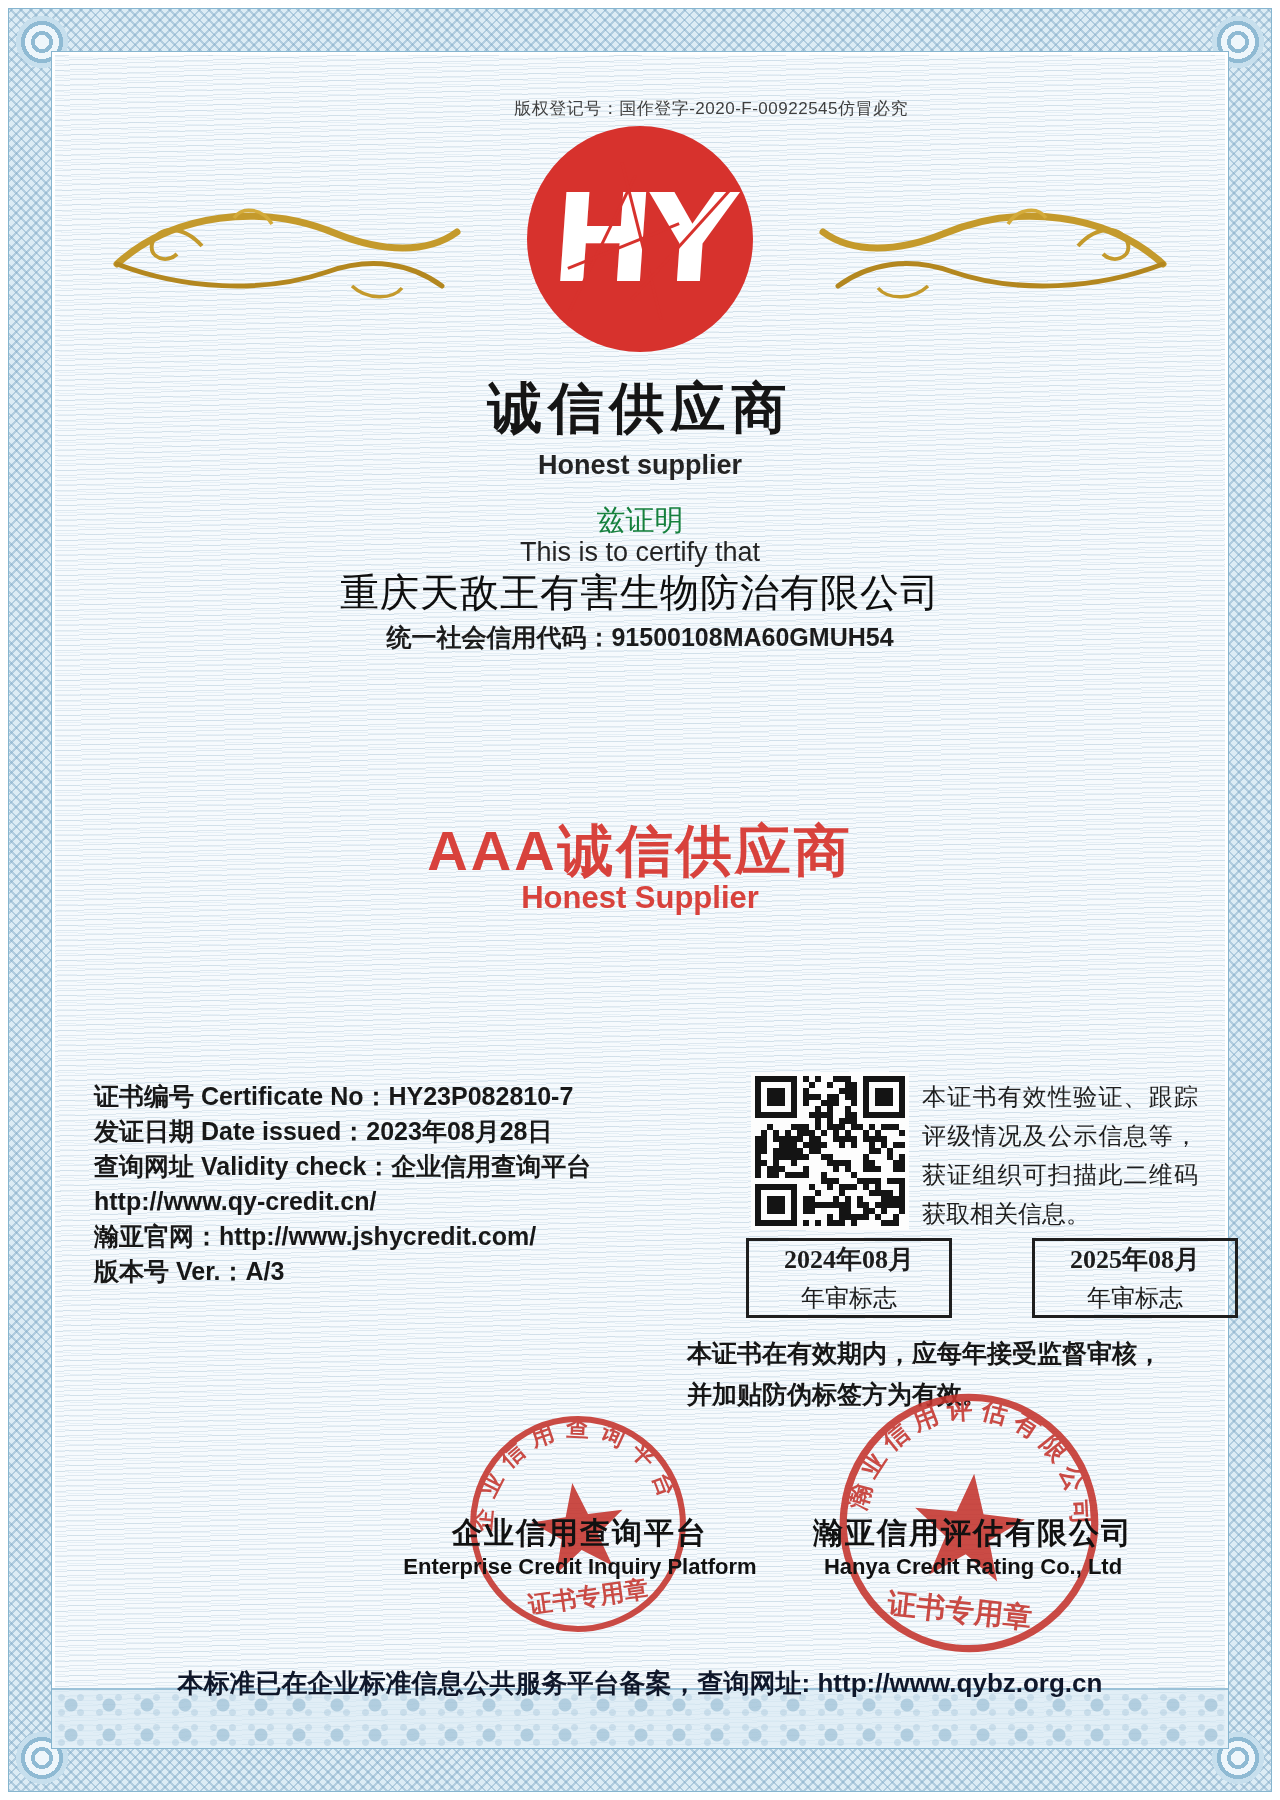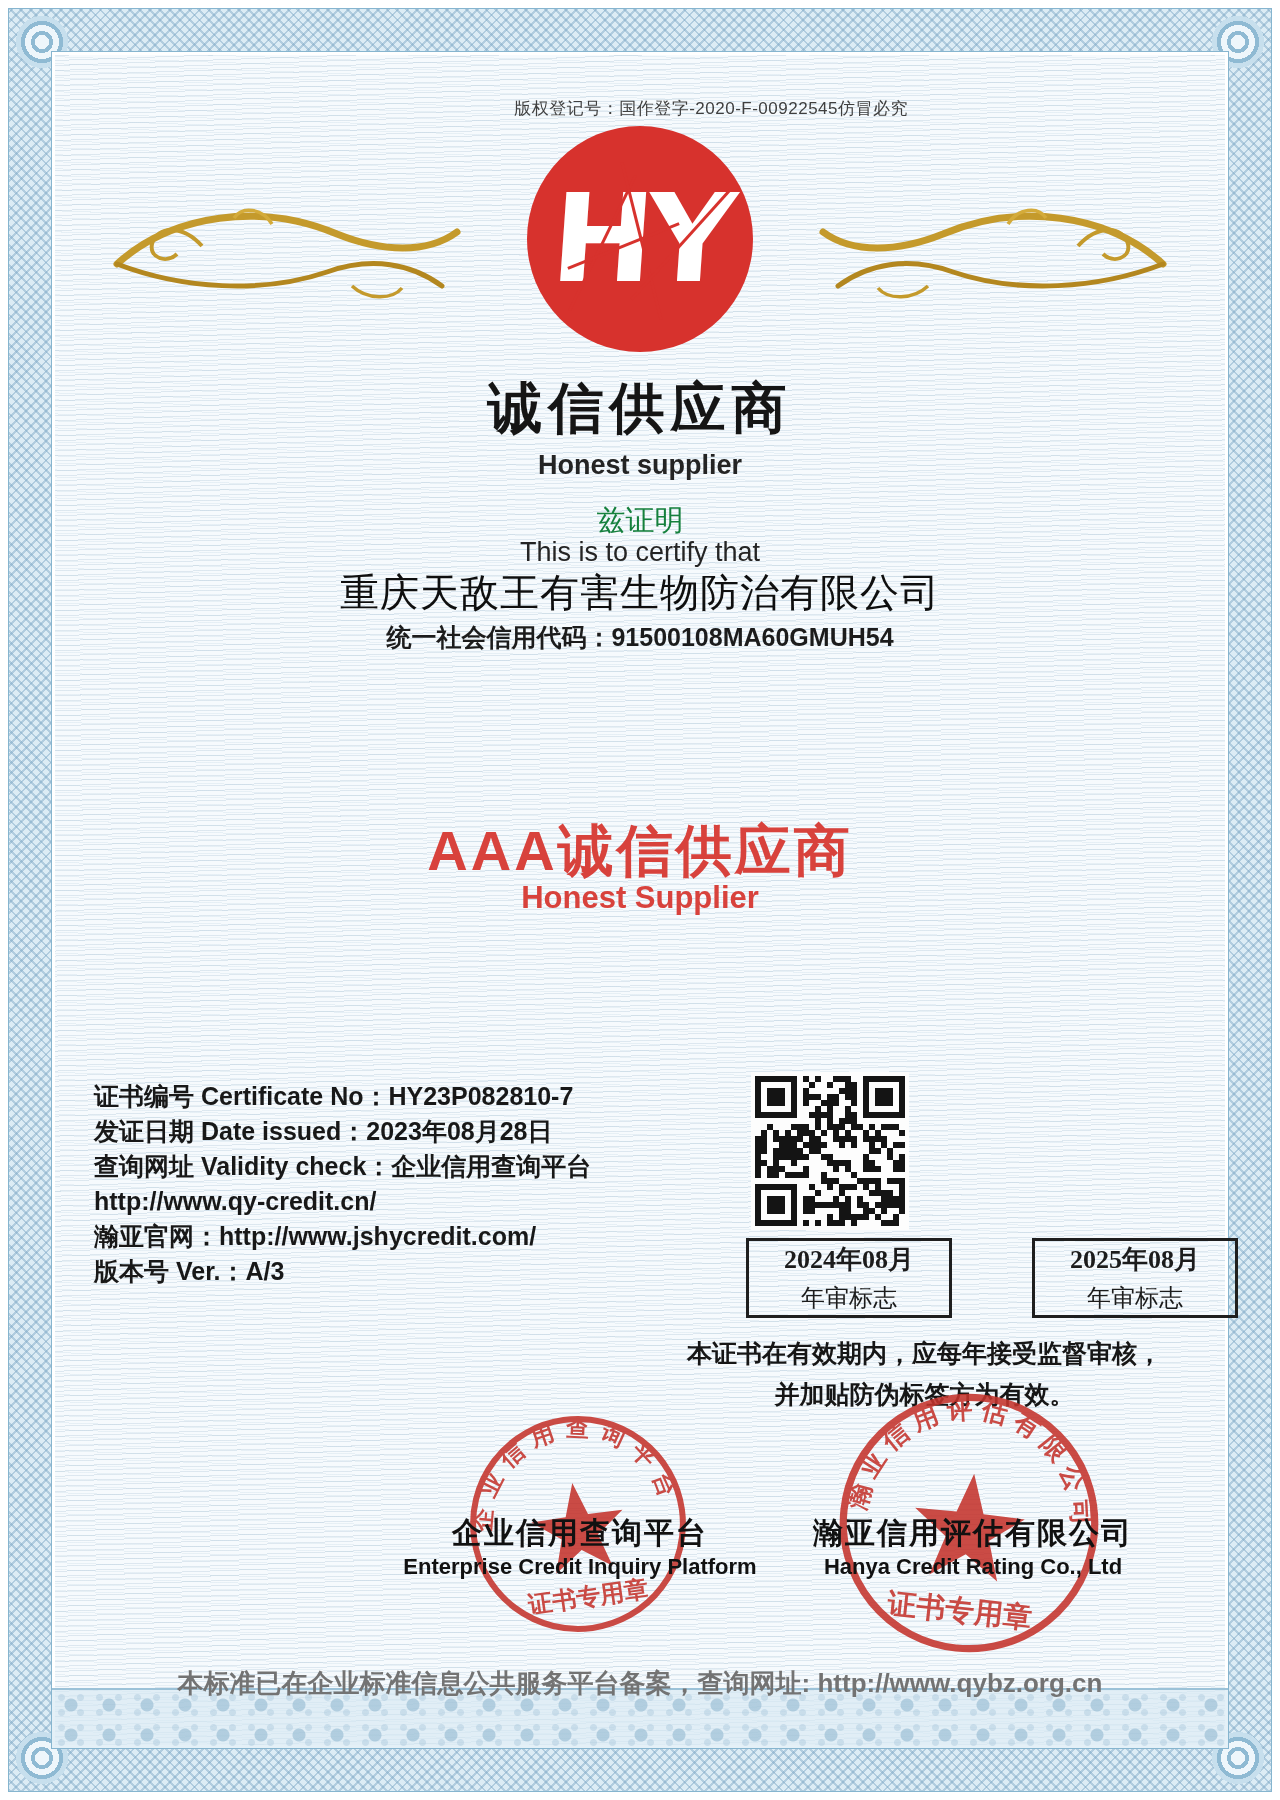--- a/index.html
+++ b/index.html
@@ -67,34 +67,34 @@
   #qr i{display:block;}
   #qr i.d{background:#141414;}
   .qr-note{left:922px;top:1077px;width:276px;font-size:24px;font-weight:500;line-height:39px;color:#1e1e1e;text-align:justify;}
 
   .audit-box{top:1238px;width:200px;height:74px;border:3px solid #1f1f1f;
     display:flex;flex-direction:column;align-items:center;justify-content:center;gap:5px;}
   .audit-box .period{font-size:26px;font-weight:600;font-family:Liberation Serif, serif;}
   .audit-box .mark{font-size:24px;font-weight:500;}
   .audit-box.b1{left:746px;}
   .audit-box.b2{left:996px;margin-left:36px;}
-  .audit-note{top:1333px;right:118px;text-align:center;font-size:25px;font-weight:600;line-height:41px;color:#161616;}
+  .audit-note{top:1333px;right:118px;text-align:left;font-size:25px;font-weight:600;line-height:41px;color:#161616;}
 
   
   .seal{opacity:.88;}
   .seal.left{left:462px;top:1408px;transform:rotate(-8deg);}
   .seal.right{left:830px;top:1384px;transform:rotate(6deg);}
   .issuer-zh{font-size:30px;font-weight:800;color:#111;letter-spacing:2px;text-align:center;z-index:5;}
   .issuer-en{font-size:22px;font-weight:600;color:#111;text-align:center;z-index:5;}
   .il-zh{left:390px;width:380px;top:1513px;}
   .il-en{left:390px;width:380px;top:1554px;}
   .ir-zh{left:778px;width:390px;top:1513px;}
   .ir-en{left:778px;width:390px;top:1554px;}
 
-  .footer{top:1666px;font-size:26px;font-weight:600;color:#737373;z-index:6;}
+  .footer{top:1666px;font-size:26px;font-weight:600;color:#0f172a;z-index:6;}
 </style>
 </head>
 <body>
 
 <div id="page">
 
   <div class="band"></div>
   <div class="corner" style="left:10px;top:10px;"></div>
   <div class="corner" style="right:10px;top:10px;"></div>
   <div class="corner" style="left:10px;bottom:10px;"></div>
@@ -766,20 +766,21 @@
       <i class="d"></i>
       <i></i>
       <i></i>
       <i></i>
       <i></i>
       <i class="d"></i>
       <i class="d"></i>
       <i class="d"></i>
       <i></i>
     </div>
+  <div class="abs qr-note">本证书有效性验证、跟踪评级情况及公示信息等，获证组织可扫描此二维码获取相关信息。</div>
 
   <div class="abs audit-box b1">
     <div class="period">2024年08月</div>
     <div class="mark">年审标志</div>
   </div>
   <div class="abs audit-box b2">
     <div class="period">2025年08月</div>
     <div class="mark">年审标志</div>
   </div>
   <div class="abs audit-note">

